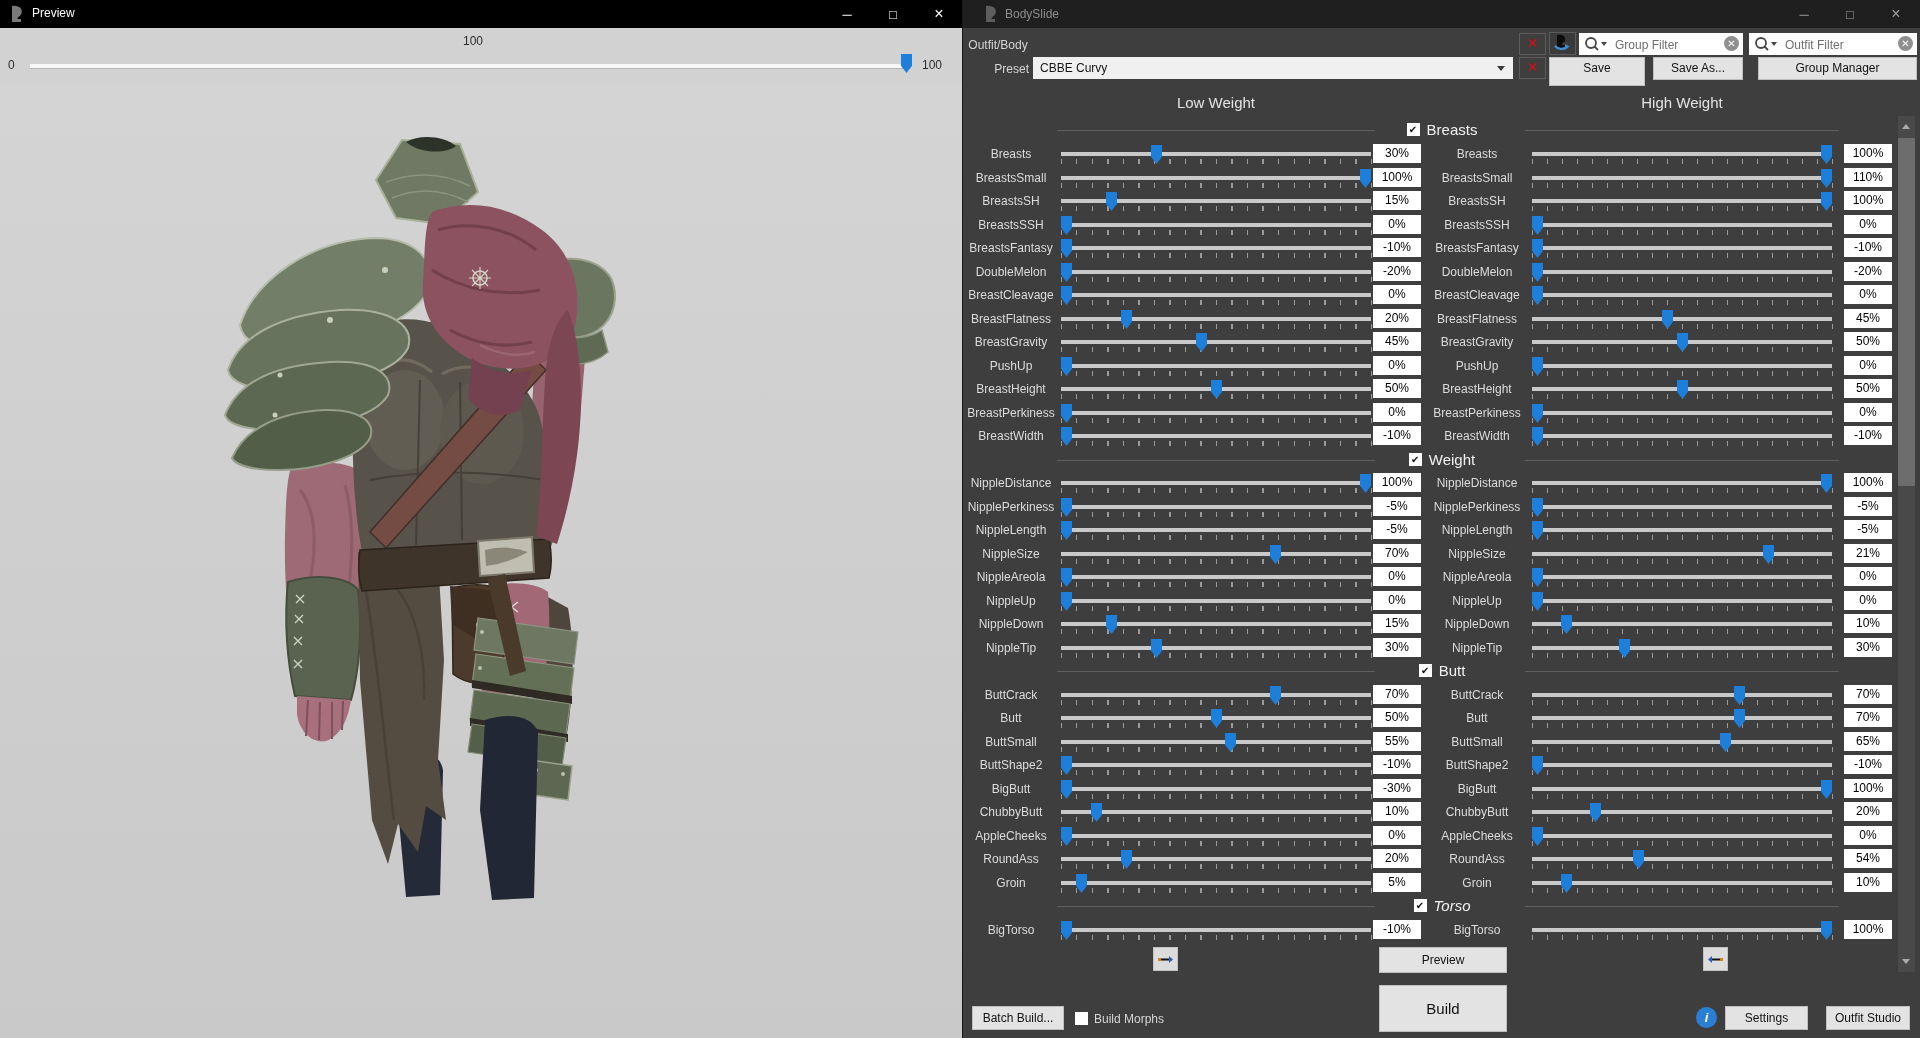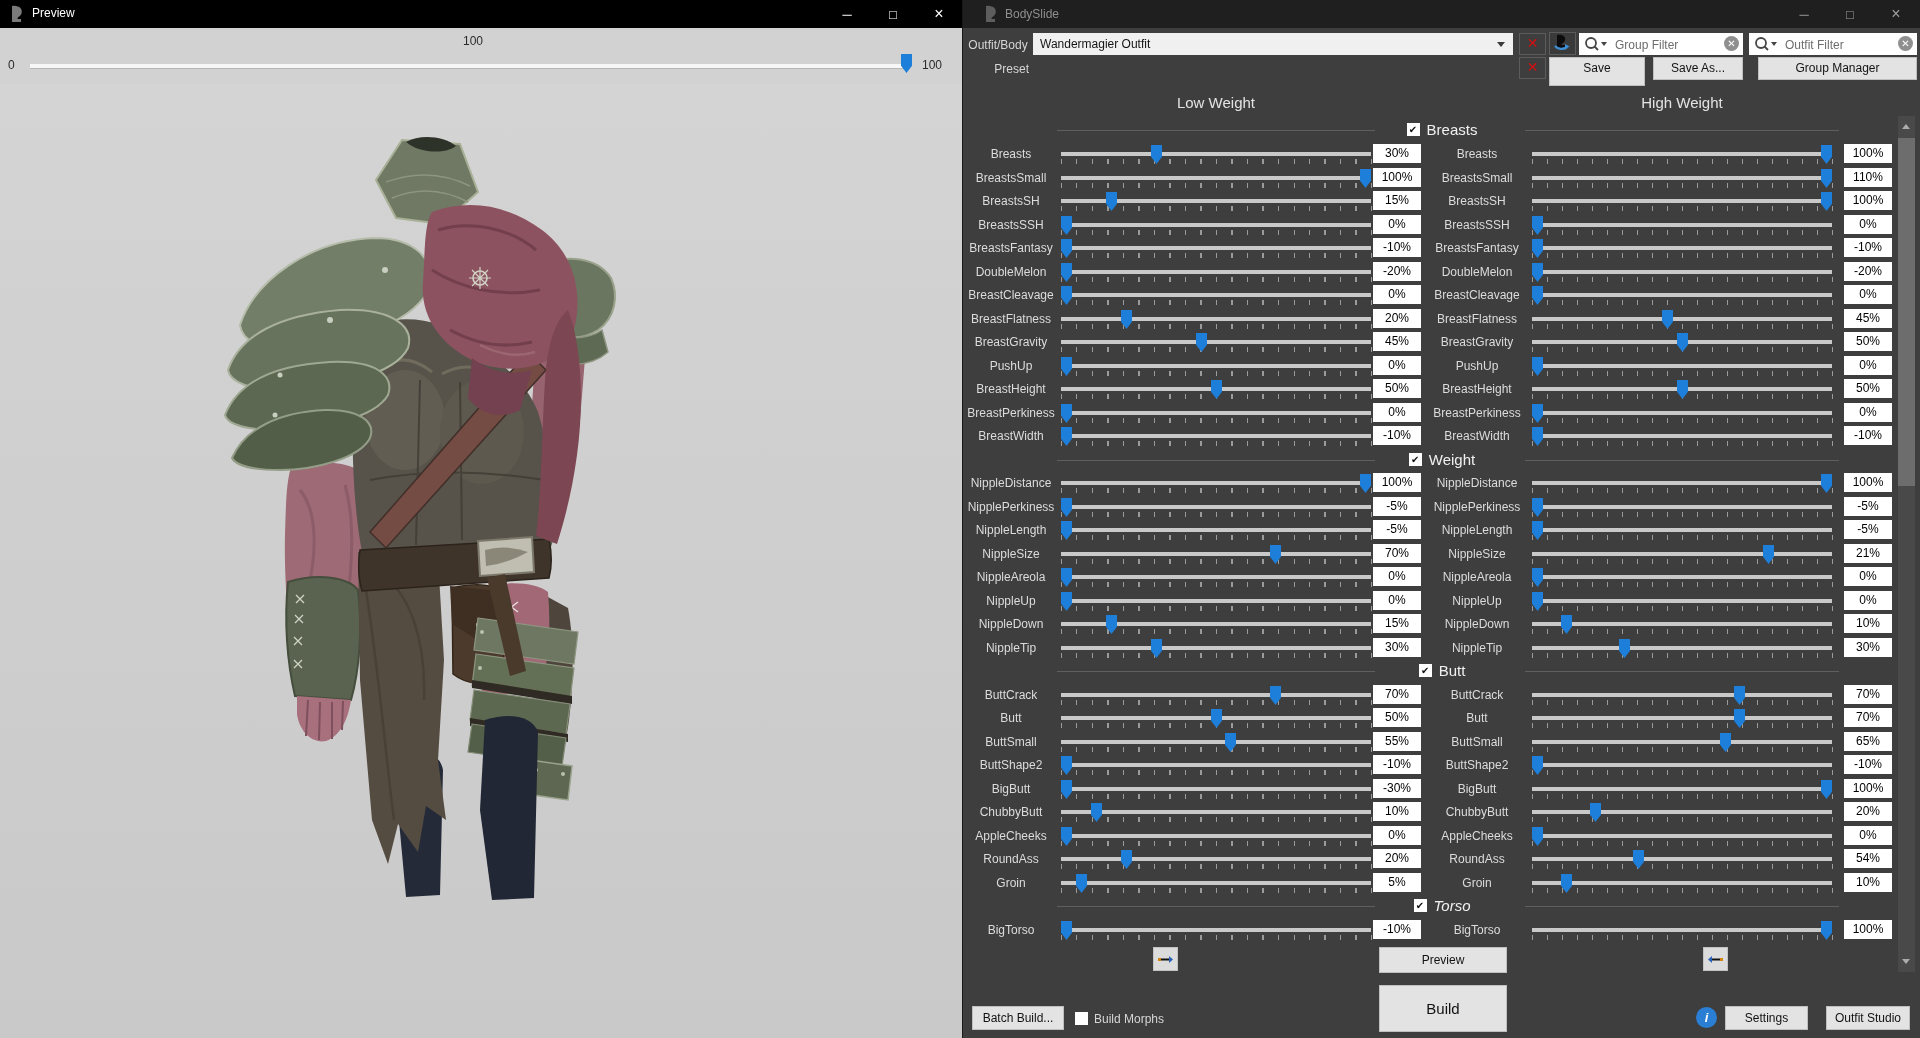--- a/index.html
+++ b/index.html
@@ -182,24 +182,20 @@
       <svg class="abs" style="left:20px;top:5px" width="17" height="18">
         <path d="M3 1 C10 0 14 4 12.5 8.5 C11.5 11.5 8.5 11.5 8.5 14 L12 14 L12 17 L3 17 Z" fill="#5d5d5d"></path>
       </svg>
       <span id="bs-title" class="abs">BodySlide</span>
       <div class="abs win-btn" style="right:94px"><span>─</span></div>
       <div class="abs win-btn" style="right:48px"><span>□</span></div>
       <div class="abs win-btn" style="right:2px"><span style="font-size:16px">×</span></div>
     </div>
 
     <div class="abs lbl" style="left:4px;top:38px;width:62px;text-align:center">Outfit/Body</div>
-    <div class="abs combo" style="left:70px;top:33px;width:480px">
-      <span>Wandermagier Outfit</span>
-      <span class="car"></span>
-    </div>
     <div class="abs xbtn" style="left:556px;top:33px"><span>✕</span></div>
     <div class="abs icobtn" style="left:586px;top:32px">
       <svg width="25" height="21">
         <path d="M7 2 C13 1 16 4 15 7.5 C14 10 11.5 10 11.5 12 L15 12 L15 16 L7 16 Z" fill="#0c0c0c"></path>
         <path d="M5 13 C8 16.5 13 17 17 14" stroke="#3f8fd6" stroke-width="2.2" fill="none"></path>
         <path d="M15 11 L19.5 13.5 L15 16.5 Z" fill="#3f8fd6"></path>
       </svg>
     </div>
     <div class="abs search" style="left:616px;top:33px;width:164px">
       <svg class="abs" style="left:5px;top:3px" width="26" height="16">
@@ -214,20 +210,24 @@
       <svg class="abs" style="left:5px;top:3px" width="26" height="16">
         <circle cx="7" cy="7" r="5" fill="none" stroke="#454545" stroke-width="1.8"></circle>
         <line x1="10.5" y1="10.5" x2="14" y2="14" stroke="#454545" stroke-width="1.8"></line>
         <path d="M17 6 L23 6 L20 10 Z" fill="#454545"></path>
       </svg>
       <input placeholder="Outfit Filter" style="">
       <div class="clearbtn">✕</div>
     </div>
 
     <div class="abs lbl" style="left:4px;top:62px;width:62px;text-align:right">Preset</div>
+    <div class="abs combo" style="left:70px;top:57px;width:480px">
+      <span>CBBE Curvy</span>
+      <span class="car"></span>
+    </div>
     <div class="abs xbtn" style="left:556px;top:57px"><span>✕</span></div>
     <div class="abs btn" style="left:586px;top:57px;width:96px;height:29px;line-height:21px">Save</div>
     <div class="abs btn" style="left:690px;top:57px;width:90px;height:23px;line-height:21px">Save As...</div>
     <div class="abs btn" style="left:795px;top:57px;width:159px;height:23px;line-height:21px">Group Manager</div>
 
     <div class="abs colhdr" style="left:123px;top:94px;width:260px">Low Weight</div>
     <div class="abs colhdr" style="left:589px;top:94px;width:260px">High Weight</div>
 
     <div id="sliders" class="abs" style="left:0;top:0;width:958px;height:1038px">
         <div class="abs sep" style="left: 94px; width: 318px; top: 130px;"></div>

